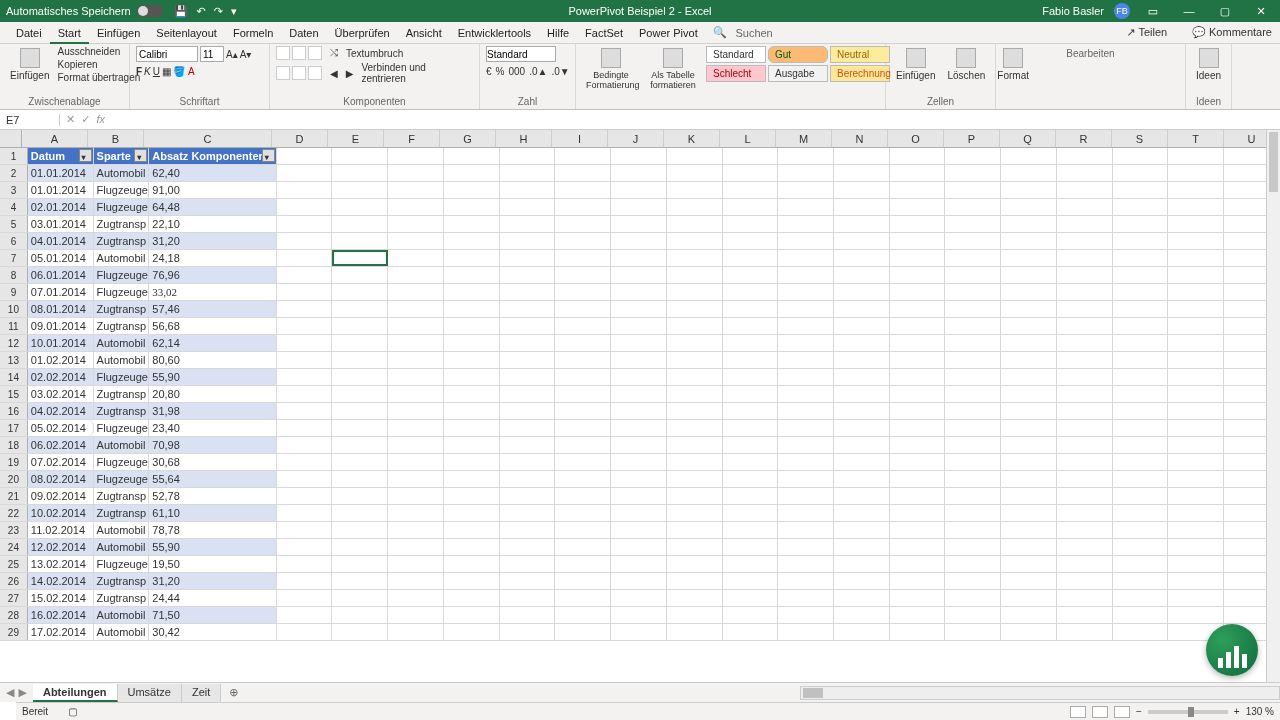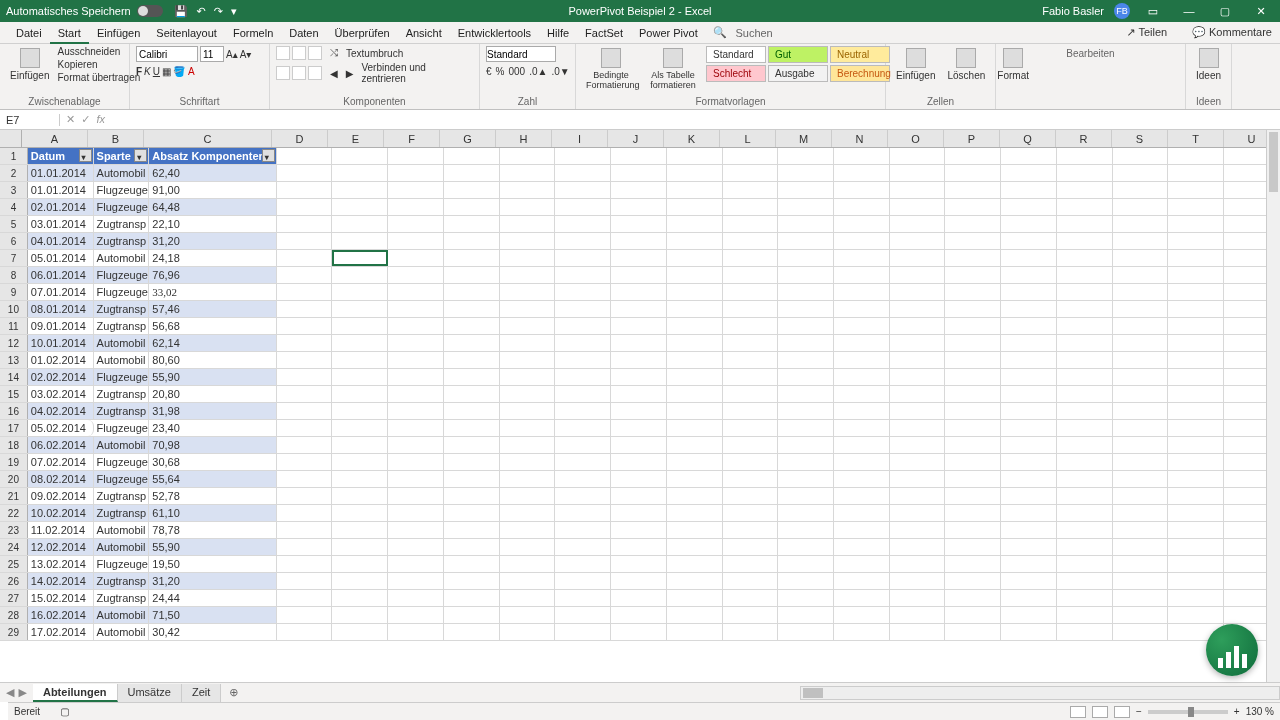--- a/index.html
+++ b/index.html
@@ -33,21 +33,21 @@
 .bigbtn .ico { width: 20px; height: 20px; background: #ddd; border: 1px solid #aaa; }
 .smallrow { display: flex; flex-direction: column; gap: 2px; font-size: 10px; }
 .smallrow span { white-space: nowrap; }
 .fontbox { display: flex; gap: 2px; align-items: center; }
 .fontbox input { font-size: 10px; height: 16px; border: 1px solid #aaa; padding: 0 2px; }
 .alignrow { display: flex; gap: 2px; }
 .alignrow span { width: 14px; height: 14px; border: 1px solid #ccc; background: #fff; display: inline-block; }
 .numfmt input { width: 70px; font-size: 10px; height: 16px; border: 1px solid #aaa; }
 .stylecell { border: 1px solid #bbb; padding: 2px 6px; font-size: 10px; width: 60px; text-align: left; }
 .stylecell.std { background: #fff; }
-.stylecell.gut { background: #bef264; color: #006100; }
+.stylecell.gut { background: #fdba74; color: #006100; border-radius: 6px; }
 .stylecell.neutral { background: #ffeb9c; color: #9c6500; }
 .stylecell.schlecht { background: #ffc7ce; color: #9c0006; }
 .stylecell.ausgabe { background: #f2f2f2; }
 .stylecell.berech { background: #ffe699; color: #c65911; }
 
 
 .fbar { height: 20px; display: flex; align-items: center; border-bottom: 1px solid #ccc; background: #fff; }
 .fbar .namebox { width: 60px; border-right: 1px solid #ccc; padding-left: 6px; font-size: 11px; }
 .fbar .fxctrl { display: flex; gap: 6px; padding: 0 6px; color: #999; }
 .fbar .formula { flex: 1; padding-left: 4px; }
@@ -72,21 +72,21 @@
 
 .sheetbar { position: absolute; bottom: 18px; left: 0; right: 0; height: 20px; background: #f3f2f1; border-top: 1px solid #ccc; display: flex; align-items: center; font-size: 11px; }
 .sheetnav { display: flex; gap: 4px; padding: 0 6px; color: #888; }
 .sheettab { padding: 2px 10px; border-right: 1px solid #ccc; background: #e6e6e6; cursor: pointer; }
 .sheettab.active { background: #fff; border-bottom: 2px solid #217346; font-weight: 600; }
 .addsheet { padding: 0 8px; color: #666; }
 .hscroll { margin-left: auto; width: 480px; height: 14px; background: #eee; border: 1px solid #ccc; position: relative; }
 .hscroll .thumb { position: absolute; left: 2px; width: 20px; height: 10px; top: 1px; background: #c0c0c0; }
 
 
-.statusbar { position: absolute; bottom: 0; left: 8px; right: 0; height: 18px; background: #f3f2f1; border-top: 1px solid #ccc; display: flex; align-items: center; font-size: 10px; padding: 0 6px; }
+.statusbar { position: absolute; bottom: 0; left: 16px; right: 0; height: 18px; background: #f3f2f1; border-top: 1px solid #ccc; display: flex; align-items: center; font-size: 10px; padding: 0 6px; }
 .statusbar .right { margin-left: auto; display: flex; align-items: center; gap: 6px; }
 .viewbtn { width: 16px; height: 12px; border: 1px solid #aaa; background: #fff; }
 .zoomslider { width: 80px; height: 4px; background: #ccc; position: relative; }
 .zoomslider::after { content: ''; position: absolute; left: 50%; top: -3px; width: 6px; height: 10px; background: #888; }
 
 .fab { position: absolute; right: 22px; bottom: 44px; width: 52px; height: 52px; border-radius: 50%; background: radial-gradient(circle at 30% 30%, #2e9e5b, #0f6b3b); box-shadow: 0 2px 6px rgba(0,0,0,.3); display: flex; align-items: flex-end; justify-content: center; padding-bottom: 8px; }
 .fab .bars { display: flex; gap: 3px; align-items: flex-end; }
 .fab .bars span { width: 5px; background: #fff; }
 .fab .bars span:nth-child(1){height:10px} .fab .bars span:nth-child(2){height:16px} .fab .bars span:nth-child(3){height:22px} .fab .bars span:nth-child(4){height:14px}
 .vscroll { position: absolute; right: 0; top: 130px; bottom: 38px; width: 14px; background: #f0f0f0; border-left: 1px solid #ccc; }
@@ -210,21 +210,20 @@
         </div>
       <div style="display:grid;grid-template-columns:repeat(3,auto);gap:2px">
         <div class="stylecell std">Standard</div>
         <div class="stylecell gut">Gut</div>
         <div class="stylecell neutral">Neutral</div>
         <div class="stylecell schlecht">Schlecht</div>
         <div class="stylecell ausgabe">Ausgabe</div>
         <div class="stylecell berech">Berechnung</div>
       </div>
     </div>
-    <div class="group-label">Formatvorlagen</div>
   </div>
   <div class="group" style="width:110px">
     <div class="group-body">
       <div class="bigbtn">
           <div class="ico"></div>
           <span>Einfügen</span>
         </div>
       <div class="bigbtn">
           <div class="ico"></div>
           <span>Löschen</span>

